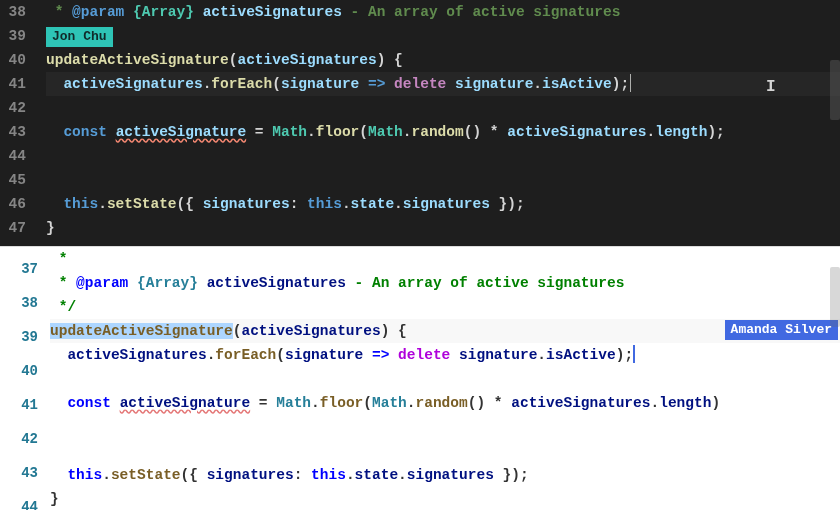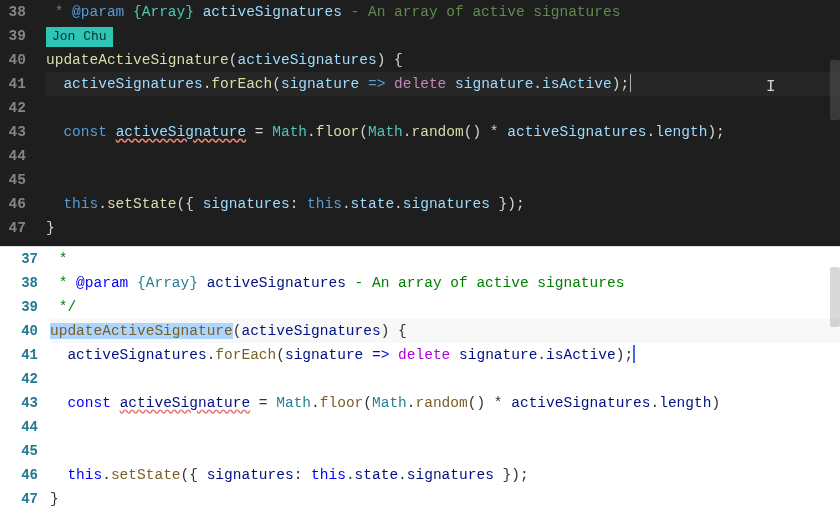--- a/index.html
+++ b/index.html
@@ -22,27 +22,28 @@
   .pane-dark .gutter { color: #858585; border-right: 8px solid transparent; }
   .pane-light .gutter { color: #237893; border-right: 0px solid transparent; }
   .gln {
     text-align: right;
     padding-right: 12px;
     height: 24px;
     line-height: 24px;
     position: relative;
     font-weight: bold;
   }
-  .pane-light .gln { font-size: 14px; }
+  .pane-light .gln { font-size: 14px; margin-top: 10px; }
   .code-area { flex: 1; position: relative; overflow: hidden; }
   .row {
     height: 24px;
     line-height: 24px;
     white-space: pre;
     position: relative;
+    font-weight: bold;
   }
   
   .d-com   { color: #608b4e; }
   .d-doctag{ color: #569cd6; }
   .d-type  { color: #4ec9b0; }
   .d-fn    { color: #dcdcaa; }
   .d-param { color: #9cdcfe; }
   .d-kw    { color: #569cd6; }
   .d-kw2   { color: #c586c0; }
   .d-op    { color: #d4d4d4; }
@@ -172,20 +173,21 @@
   </div>
   <div class="code-area">
 
     <div class="row"><span class="l-com"> *</span></div>
 
     <div class="row"><span class="l-com"> * </span><span class="l-doctag">@param</span><span class="l-com"> </span><span class="l-type">{Array}</span><span class="l-com"> </span><span class="l-prop">activeSignatures</span><span class="l-com"> - </span><span class="l-com">An array of active signatures</span></div>
 
     <div class="row"><span class="l-com"> */</span></div>
 
     <div class="row line-highlight-light"><span class="l-fn sel-light">updateActiveSignature</span><span class="l-op">(</span><span class="l-prop">activeSignatures</span><span class="l-op">) {</span>
+      <span class="author-tag tag-light" style="position:absolute; right:2px; top:1px;">Amanda Silver</span>
     </div>
 
     <div class="row"><span>  </span><span class="l-prop">activeSignatures</span><span class="l-op">.</span><span class="l-fn">forEach</span><span class="l-op">(</span><span class="l-prop">signature</span><span class="l-kw"> =&gt; </span><span class="l-kw2">delete</span><span> </span><span class="l-prop">signature</span><span class="l-op">.</span><span class="l-prop">isActive</span><span class="l-op">);</span><span style="display:inline-block;width:2px;height:18px;background:#4169e1;vertical-align:text-bottom;"></span></div>
 
     <div class="row"></div>
 
     <div class="row"><span>  </span><span class="l-kw">const</span><span> </span><span class="l-prop l-squiggle">activeSignature</span><span class="l-op"> = </span><span class="l-type">Math</span><span class="l-op">.</span><span class="l-fn">floor</span><span class="l-op">(</span><span class="l-type">Math</span><span class="l-op">.</span><span class="l-fn">random</span><span class="l-op">() * </span><span class="l-prop">activeSignatures</span><span class="l-op">.</span><span class="l-prop">length</span><span class="l-op">)</span></div>
 
     <div class="row"></div>
 

